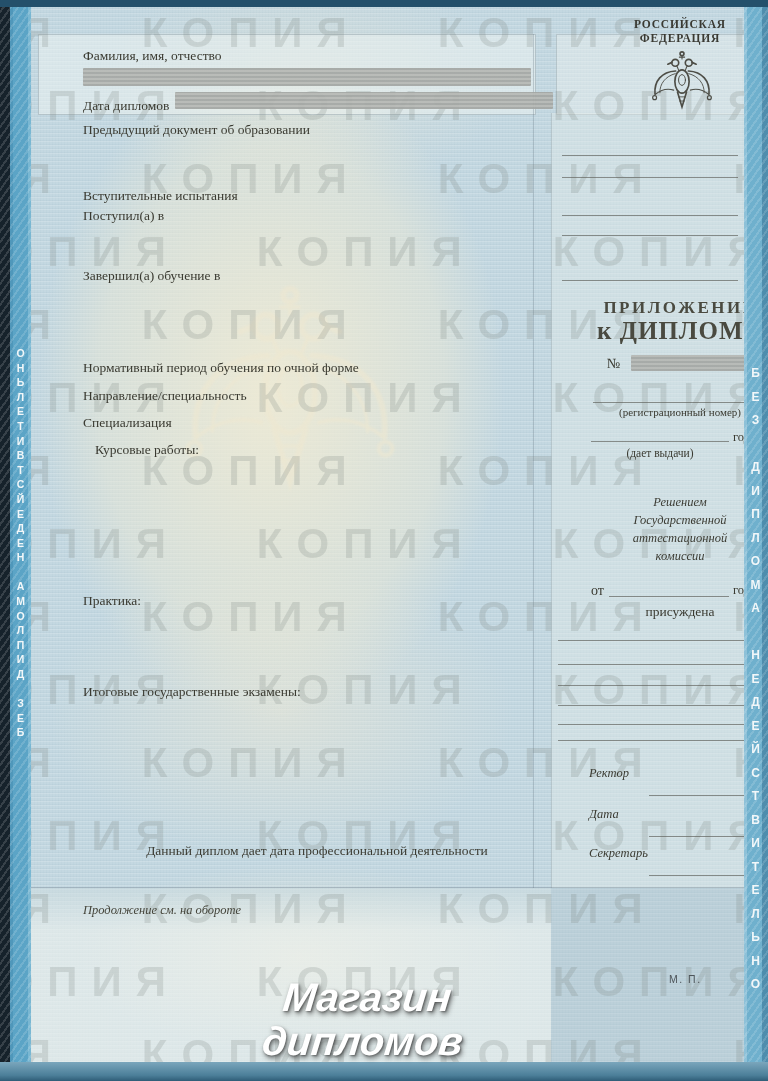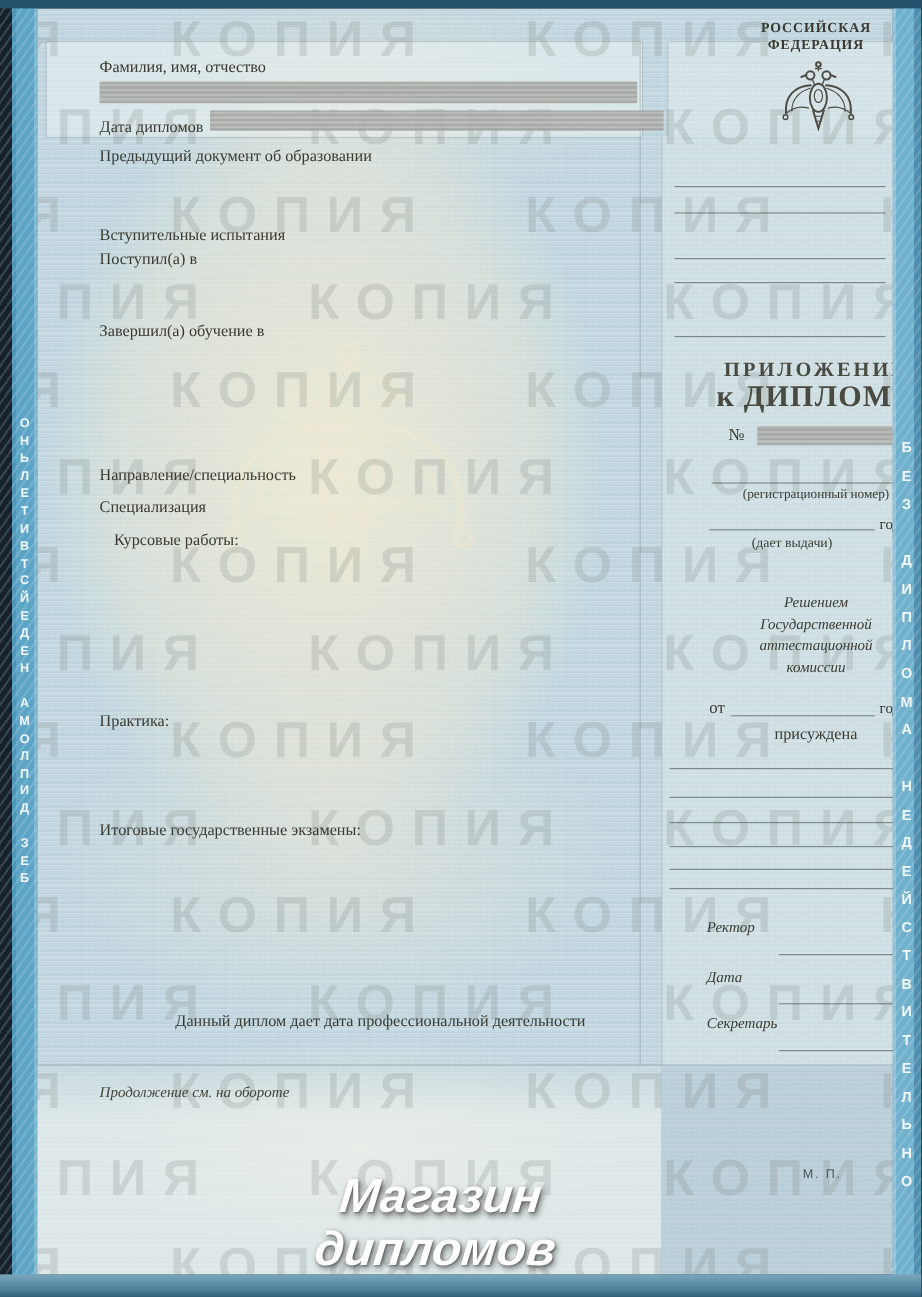--- a/index.html
+++ b/index.html
@@ -167,20 +167,21 @@
         </svg>
 
       <div class="lbl" style="left:52px;top:41px">Фамилия, имя, отчество</div>
       <div class="redact" style="left:52px;top:61px;width:448px;height:18px"></div>
       <div class="lbl" style="left:52px;top:91px">Дата дипломов</div>
       <div class="redact" style="left:144px;top:85px;width:378px;height:17px"></div>
       <div class="lbl" style="left:52px;top:115px">Предыдущий документ об образовании</div>
       <div class="lbl" style="left:52px;top:181px">Вступительные испытания</div>
       <div class="lbl" style="left:52px;top:201px">Поступил(а) в</div>
       <div class="lbl" style="left:52px;top:261px">Завершил(а) обучение в</div>
+      <div class="lbl" style="left:52px;top:353px">Нормативный период обучения по очной форме</div>
       <div class="lbl" style="left:52px;top:381px">Направление/специальность</div>
       <div class="lbl" style="left:52px;top:408px">Специализация</div>
       <div class="lbl" style="left:64px;top:435px">Курсовые работы:</div>
       <div class="lbl" style="left:52px;top:586px">Практика:</div>
       <div class="lbl" style="left:52px;top:677px">Итоговые государственные экзамены:</div>
 
       <div class="rights">
         <div>Данный диплом дает дата профессиональной деятельности</div>
       </div>
       <div class="continued">Продолжение см. на обороте</div>

